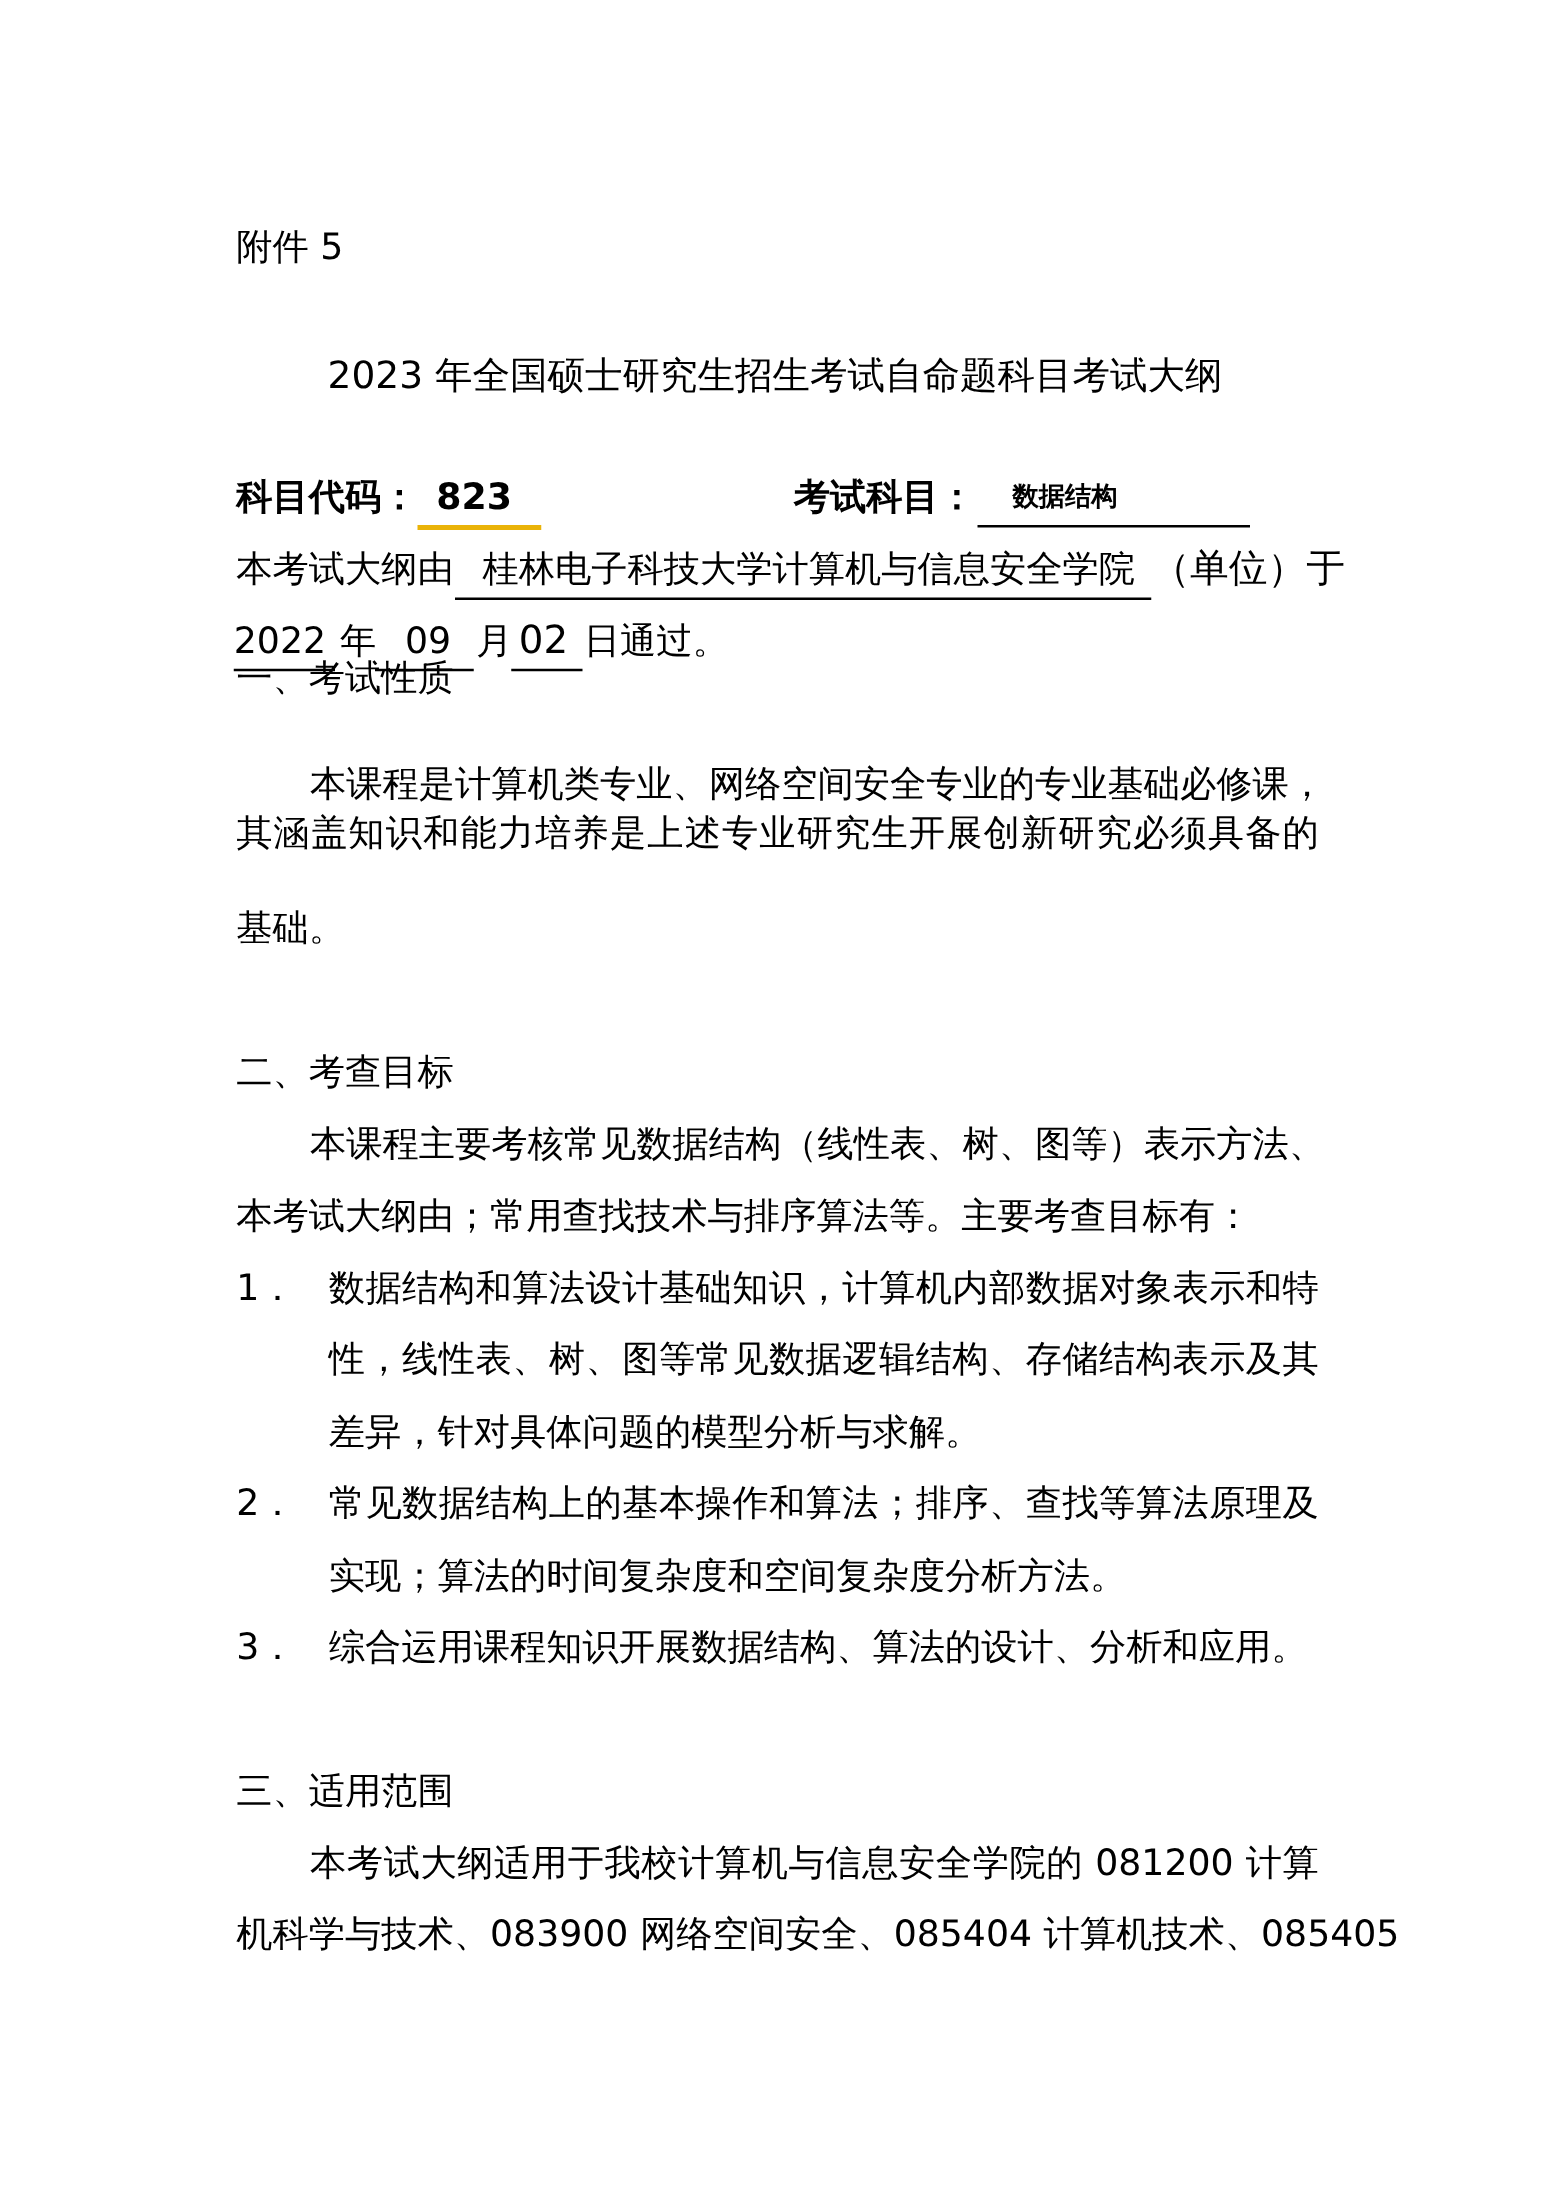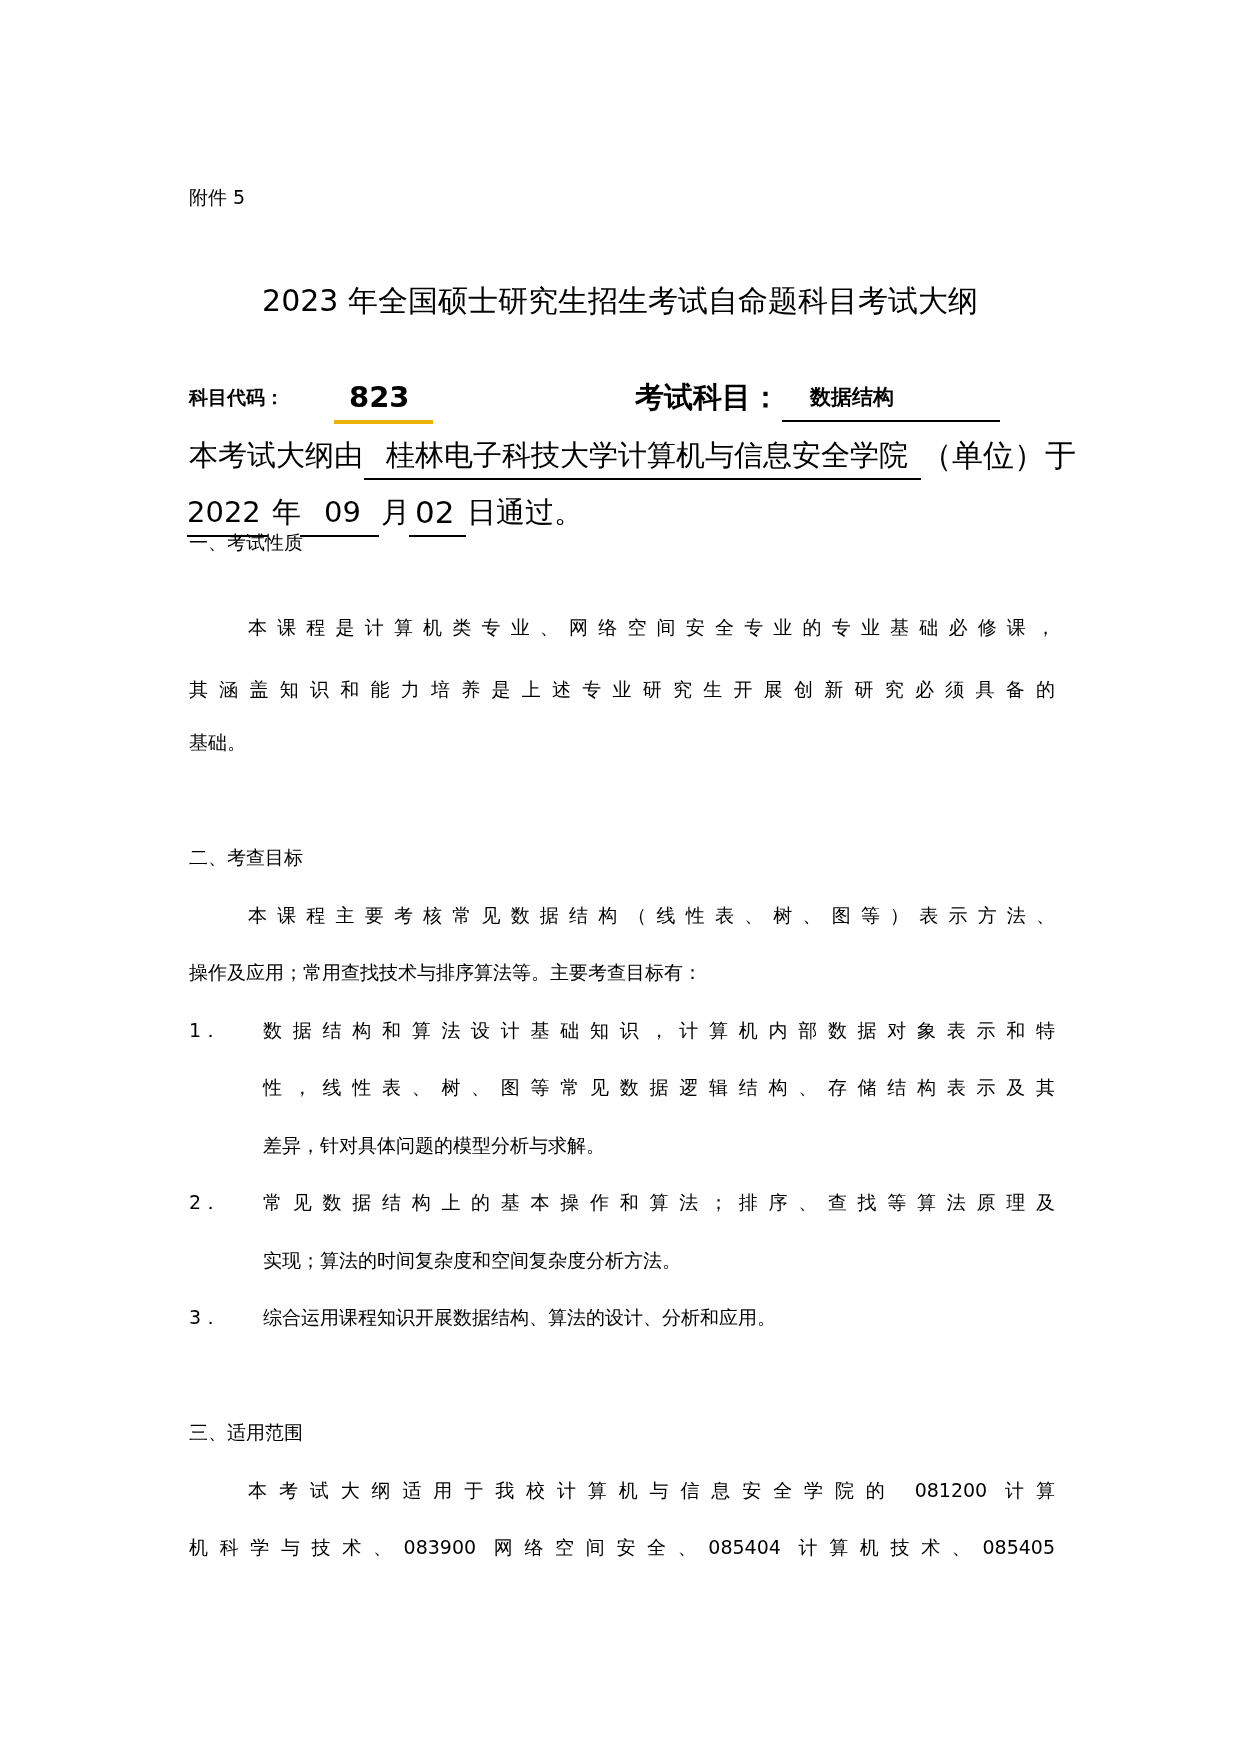--- a/index.html
+++ b/index.html
@@ -1,19 +1,19 @@
 <!DOCTYPE html>
 <html><head>
 <meta charset="utf-8">
 <style>
   html, body { margin: 0; padding: 0; background: #ffffff; }
   body { width: 1240px; height: 1754px; position: relative; overflow: hidden;
          font-family: "DejaVu Sans", "Liberation Sans", sans-serif; color: #000; }
   .line { position: absolute; left: 189px; height: 58px; line-height: 58px;
-          font-size: 19px; white-space: nowrap; }
+          font-size: 29px; white-space: nowrap; }
   .just { width: 866px; text-align: justify; text-align-last: justify; }
   .indent { left: 248px; width: 807px; }
   .attach { top: 168px; }
   .title { left: 0; width: 1240px; text-align: center; top: 272px; font-size: 30px; }
   .bold { font-weight: bold; }
   .abs { position: absolute; }
   .num { position: absolute; left: 189px; }
   .litem { left: 263px; width: 792px; }
 </style>
 </head>
@@ -50,26 +50,26 @@
     <span style="margin-left:24px;">09</span>
   </div>
   <div class="abs" style="left:381px; top:483px; font-size:29px; line-height:58px;">月</div>
   <div class="abs" style="left:409px; top:483px; width:57px; height:52px; border-bottom:2px solid #000; font-size:31px; line-height:58px;">
     <span style="margin-left:6px;">02</span>
   </div>
   <div class="abs" style="left:467px; top:483px; font-size:29px; line-height:58px; white-space:nowrap;">日通过。</div>
 
   <div class="line" style="top:513px;">一、考试性质</div>
   <div class="line just indent" style="top:598px;">本课程是计算机类专业、网络空间安全专业的专业基础必修课，</div>
-  <div class="line just" style="top:660px;">其涵盖知识和能力培养是上述专业研究生开展创新研究必须具备的</div>
+  <div class="line just" style="top:637px;">其涵盖知识和能力培养是上述专业研究生开展创新研究必须具备的</div>
   <div class="line" style="top:713px;">基础。</div>
 
   <div class="line" style="top:828px;">二、考查目标</div>
   <div class="line just indent" style="top:886px;">本课程主要考核常见数据结构（线性表、树、图等）表示方法、</div>
-  <div class="line" style="top:943px;">操作及应用；常用查找技术与排序算法等。主要考查目标有：</div>
+  <div class="line" style="top:943px;">本考试大纲由；常用查找技术与排序算法等。主要考查目标有：</div>
 
   <div class="line num" style="top:1001px;">1．</div>
   <div class="line just litem" style="top:1001px;">数据结构和算法设计基础知识，计算机内部数据对象表示和特</div>
   <div class="line just litem" style="top:1058px;">性，线性表、树、图等常见数据逻辑结构、存储结构表示及其</div>
   <div class="line litem" style="top:1116px;">差异，针对具体问题的模型分析与求解。</div>
 
   <div class="line num" style="top:1173px;">2．</div>
   <div class="line just litem" style="top:1173px;">常见数据结构上的基本操作和算法；排序、查找等算法原理及</div>
   <div class="line litem" style="top:1231px;">实现；算法的时间复杂度和空间复杂度分析方法。</div>
 

